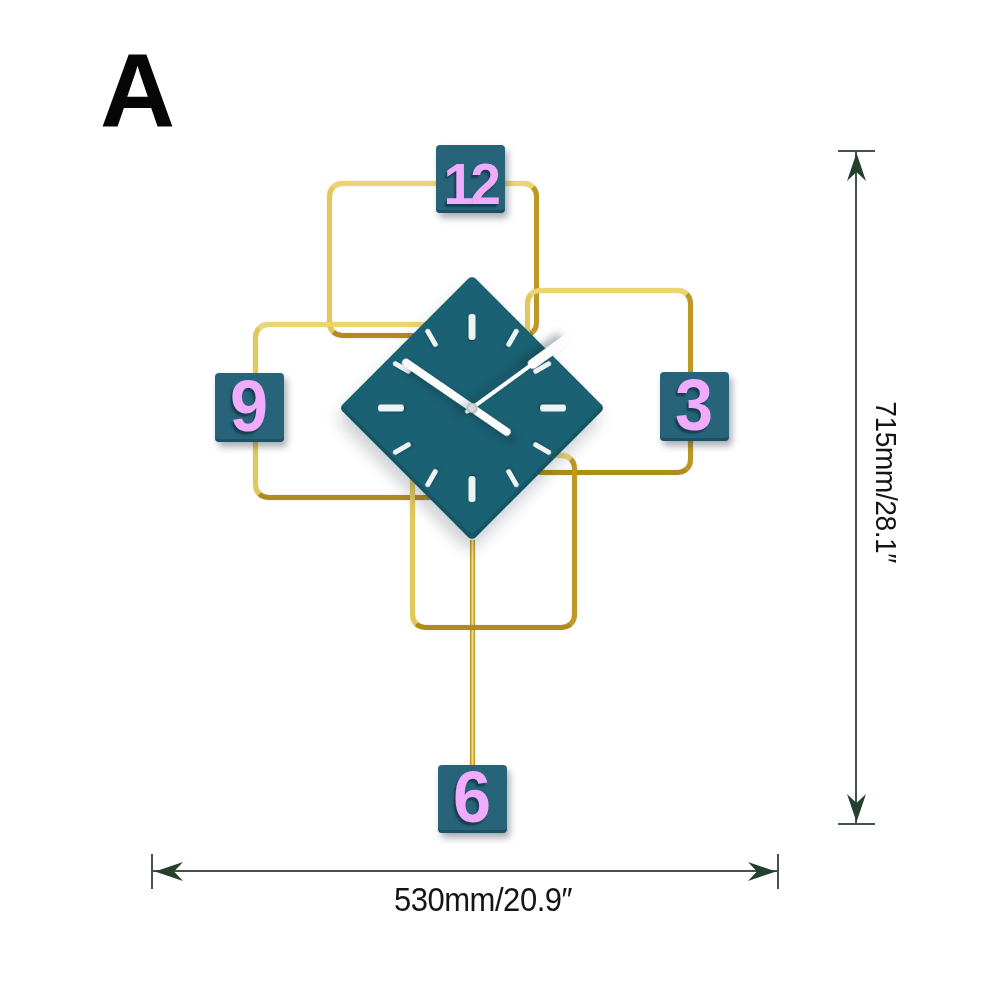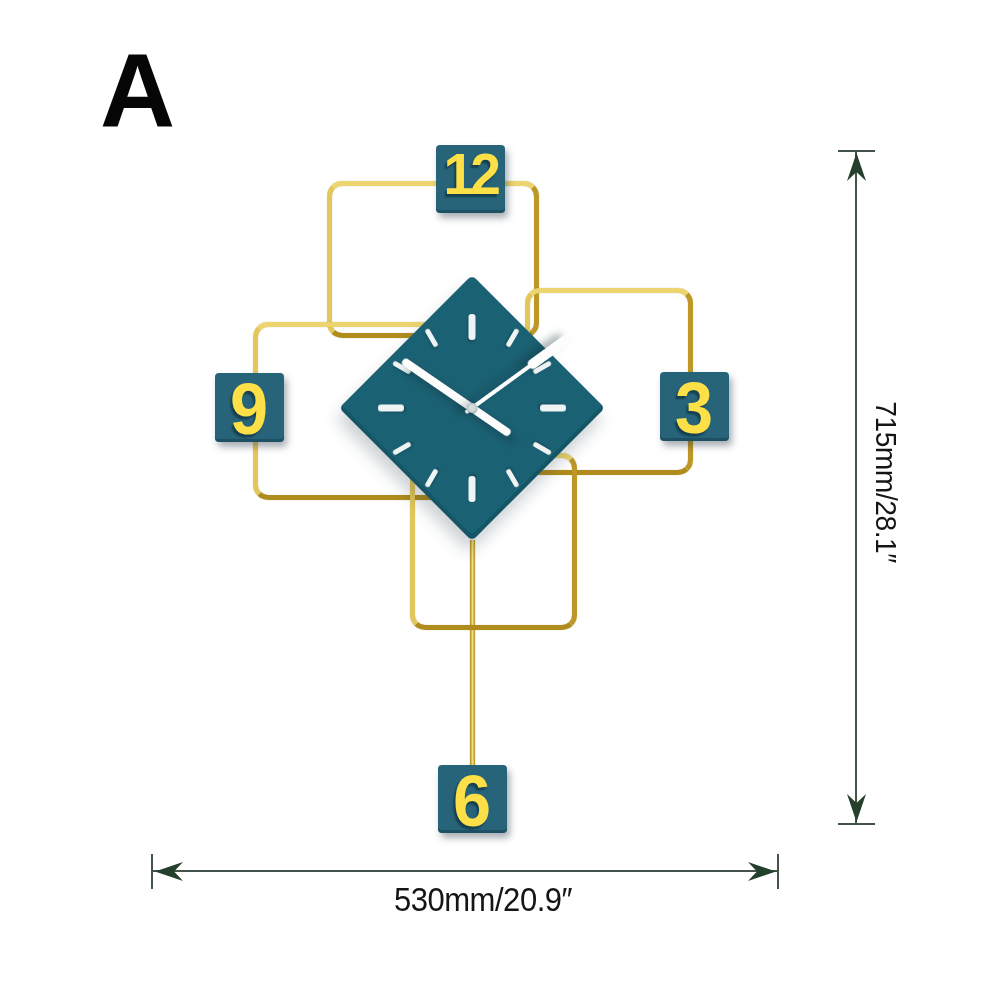--- a/index.html
+++ b/index.html
@@ -22,24 +22,24 @@
   .rect-left  {left:253px;top:322px;width:212px;height:178px;}
   .rect-right {left:525px;top:288px;width:168px;height:187px;}
   .rect-bottom{left:410px;top:453px;width:167px;height:177px;}
   .rod{
     position:absolute;left:470px;top:540px;width:5px;height:228px;
     background:linear-gradient(90deg,#ad8a1e,#f0dc85 50%,#b6931f);
     box-shadow:0 0 1px rgba(140,108,20,.6);
   }
   
   .plate{
-    position:absolute;display:flex;align-items:flex-start;justify-content:center;
+    position:absolute;display:flex;align-items:flex-end;justify-content:center;
     background:var(--plate_teal,#27647a);border-radius:4px;
     box-shadow:3px 5px 7px rgba(25,45,60,.38), inset 0 -3px 0 rgba(8,30,42,.28);
-    color:#fde047;font-weight:700;line-height:1;
+    color:#f0abfc;font-weight:700;line-height:1;
   }
   .plate span{transform:scaleX(.95);text-shadow:-2px 3px 2px rgba(8,33,44,.55);}
   .plate-12{left:436px;top:145px;width:69px;height:68px;font-size:58px;letter-spacing:-4px;}
   .plate-9 {left:215px;top:373px;width:69px;height:69px;font-size:72px;}
   .plate-3 {left:660px;top:372px;width:69px;height:69px;font-size:72px;}
   .plate-6 {left:438px;top:765px;width:69px;height:68px;font-size:72px;}
   
   .face{
     position:absolute;left:378px;top:314px;width:188px;height:188px;
     background:var(--face_teal,#1a6173);transform:rotate(45deg);border-radius:5px;

